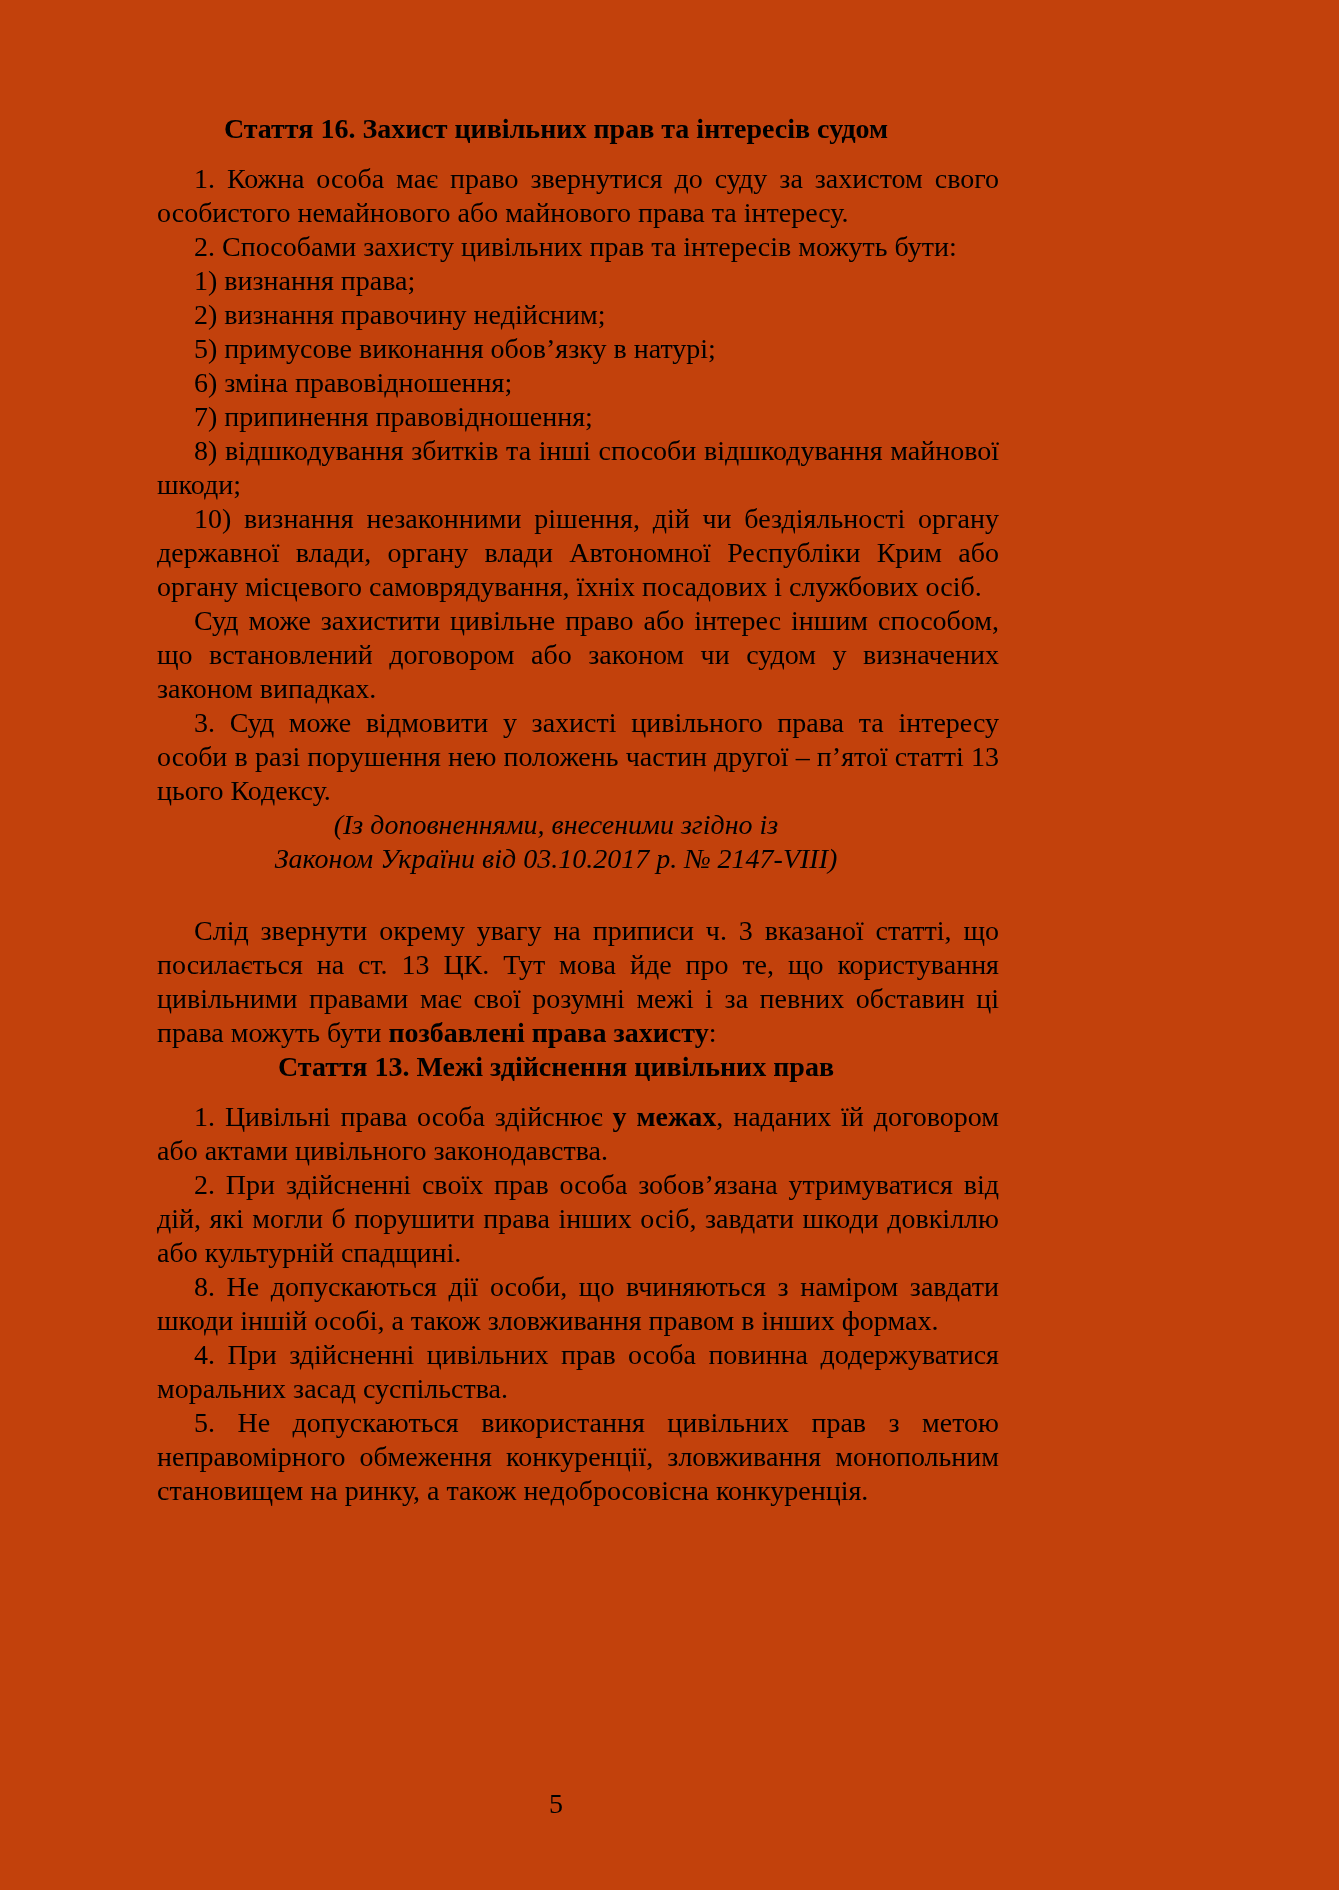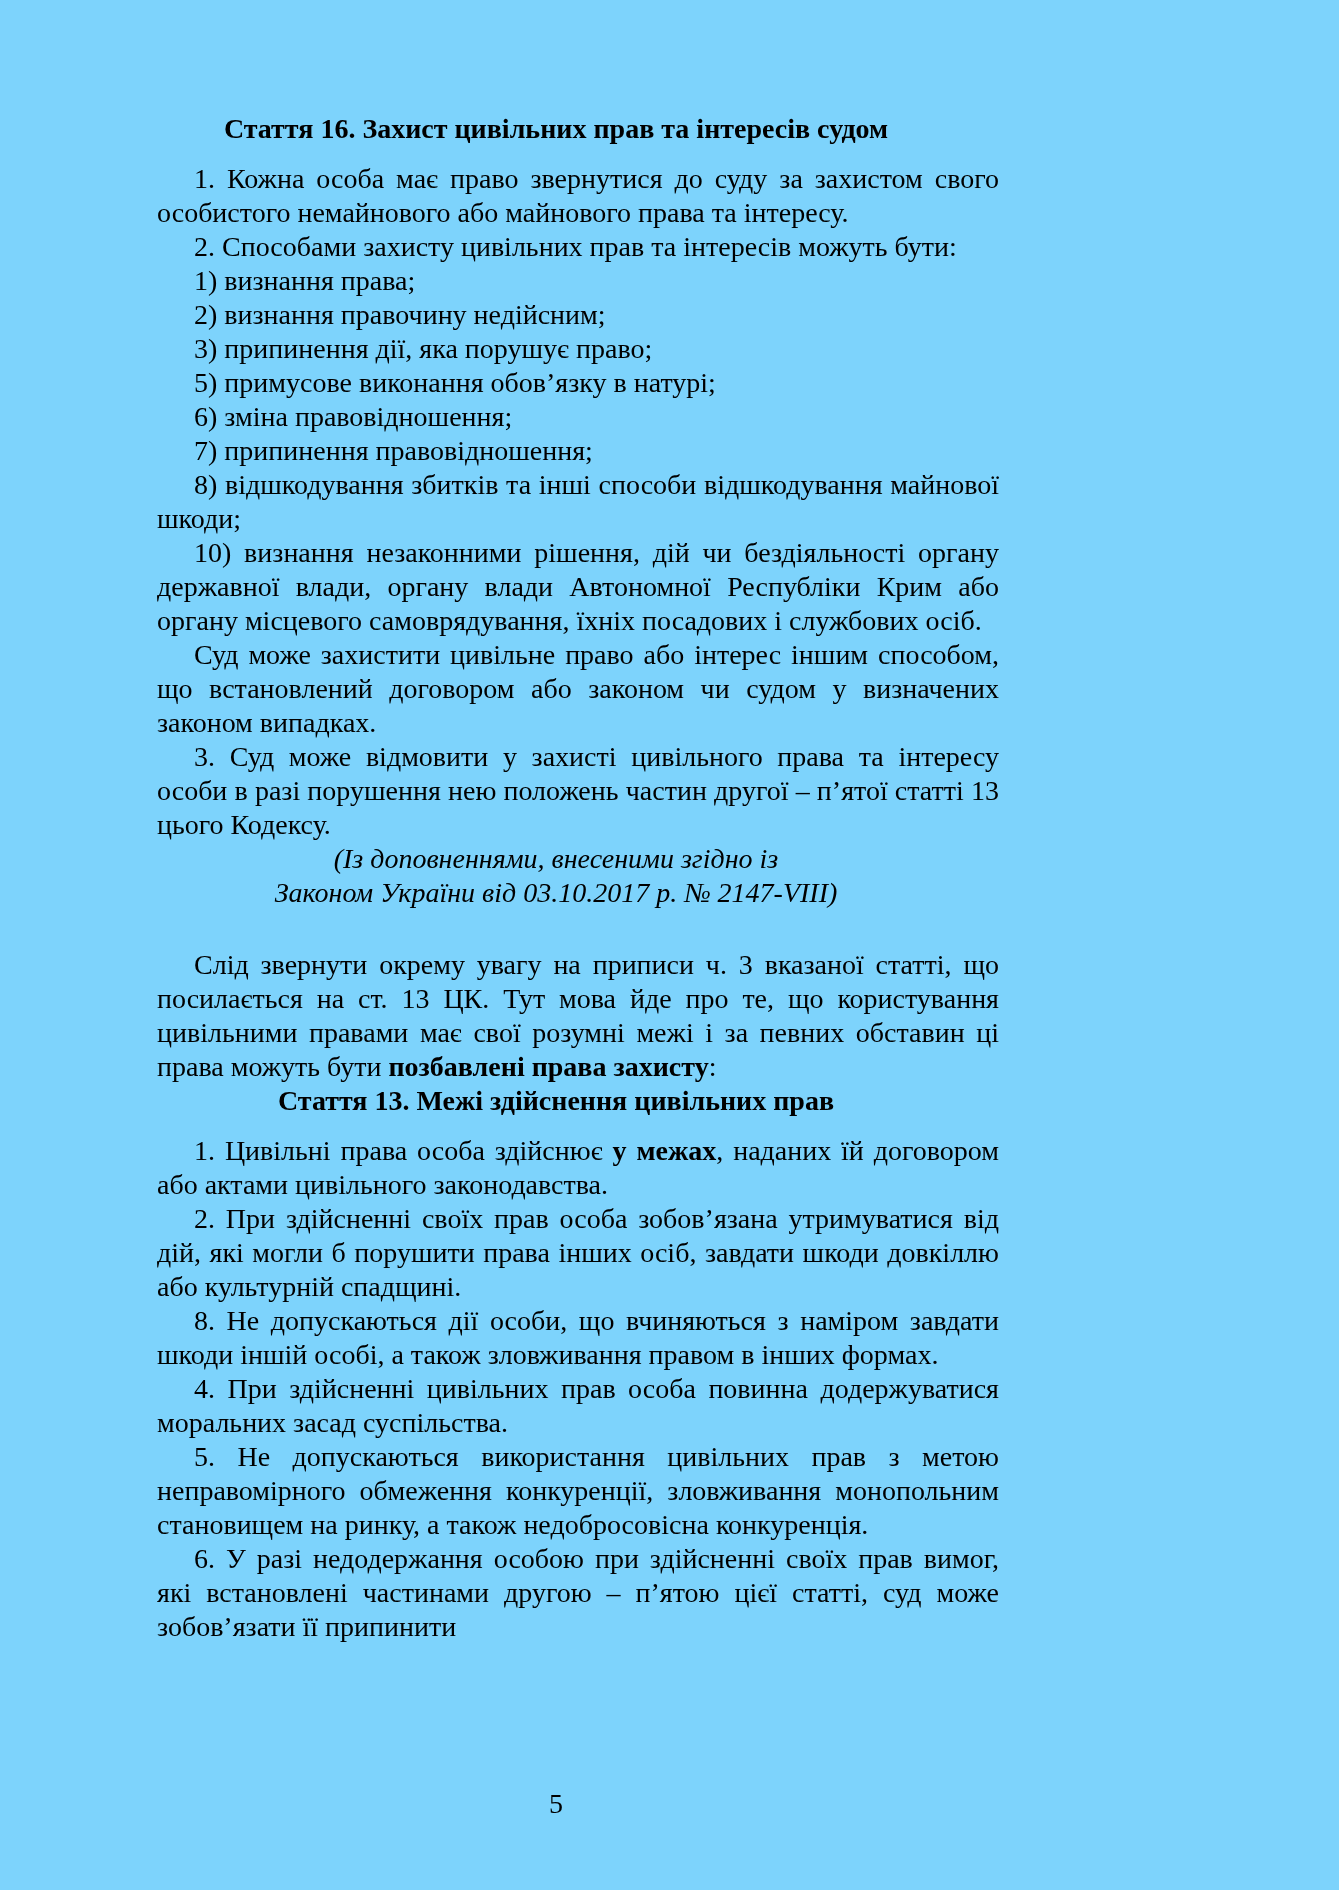--- a/index.html
+++ b/index.html
@@ -1,20 +1,20 @@
 <!DOCTYPE html>
 <html><head>
 <meta charset="utf-8">
 <style>
   html, body { margin: 0; padding: 0; background: #ffffff; }
   .page {
     position: relative;
     width: 1339px;
     height: 1890px;
-    background: #7dd3fc;
+    background: #c2410c;
     color: #000000;
     font-family: "Liberation Serif", "DejaVu Serif", serif;
     overflow: hidden;
   }
   .content {
     position: absolute;
     left: 113px;
     top: 112px;
     width: 886px;
     font-size: 28px;
@@ -39,35 +39,33 @@
 </head>
 <body>
 
 <div class="page">
   <main class="content">
       <p class="block heading"><span class="seg-bold">Стаття 16. Захист цивільних прав та інтересів судом</span></p>
       <p class="block paragraph"><span>1. Кожна особа має право звернутися до суду за захистом свого особистого немайнового або майнового права та інтересу.</span></p>
       <p class="block paragraph"><span>2. Способами захисту цивільних прав та інтересів можуть бути:</span></p>
       <p class="block paragraph"><span>1) визнання права;</span></p>
       <p class="block paragraph"><span>2) визнання правочину недійсним;</span></p>
-      <p class="block paragraph"><span>3) припинення дії, яка порушує право;</span></p>
       <p class="block paragraph"><span>5) примусове виконання обов’язку в натурі;</span></p>
       <p class="block paragraph"><span>6) зміна правовідношення;</span></p>
       <p class="block paragraph"><span>7) припинення правовідношення;</span></p>
       <p class="block paragraph"><span>8) відшкодування збитків та інші способи відшкодування майнової шкоди;</span></p>
       <p class="block paragraph"><span>10) визнання незаконними рішення, дій чи бездіяльності органу державної влади, органу влади Автономної Республіки Крим або органу місцевого самоврядування, їхніх посадових і службових осіб.</span></p>
       <p class="block paragraph"><span>Суд може захистити цивільне право або інтерес іншим способом, що встановлений договором або законом чи судом у визначених законом випадках.</span></p>
       <p class="block paragraph"><span>3. Суд може відмовити у захисті цивільного права та інтересу особи в разі порушення нею положень частин другої – п’ятої статті 13 цього Кодексу.</span></p>
       <p class="block attribution"><span>(Із доповненнями, внесеними згідно із</span></p>
       <p class="block attribution"><span>Законом України від 03.10.2017 р. № 2147-VIII)</span></p>
       <p class="block paragraph space-before"><span>Слід звернути окрему увагу на приписи ч. 3 вказаної статті, що посилається на ст. 13 ЦК. Тут мова йде про те, що користування цивільними правами має свої розумні межі і за певних обставин ці права можуть бути </span><span class="seg-bold">позбавлені права захисту</span><span>:</span></p>
       <p class="block heading space-before"><span class="seg-bold">Стаття 13. Межі здійснення цивільних прав</span></p>
       <p class="block paragraph"><span>1. Цивільні права особа здійснює </span><span class="seg-bold">у межах</span><span>, наданих їй договором або актами цивільного законодавства.</span></p>
       <p class="block paragraph"><span>2. При здійсненні своїх прав особа зобов’язана утримуватися від дій, які могли б порушити права інших осіб, завдати шкоди довкіллю або культурній спадщині.</span></p>
       <p class="block paragraph"><span>8. Не допускаються дії особи, що вчиняються з наміром завдати шкоди іншій особі, а також зловживання правом в інших формах.</span></p>
       <p class="block paragraph"><span>4. При здійсненні цивільних прав особа повинна додержуватися моральних засад суспільства.</span></p>
       <p class="block paragraph"><span>5. Не допускаються використання цивільних прав з метою неправомірного обмеження конкуренції, зловживання монопольним становищем на ринку, а також недобросовісна конкуренція.</span></p>
-      <p class="block paragraph"><span>6. У разі недодержання особою при здійсненні своїх прав вимог, які встановлені частинами другою – п’ятою цієї статті, суд може зобов’язати її припинити</span></p>
     </main>
   <footer class="page-footer">
     <span>5</span>
   </footer>
 </div>
 
 </body></html>

